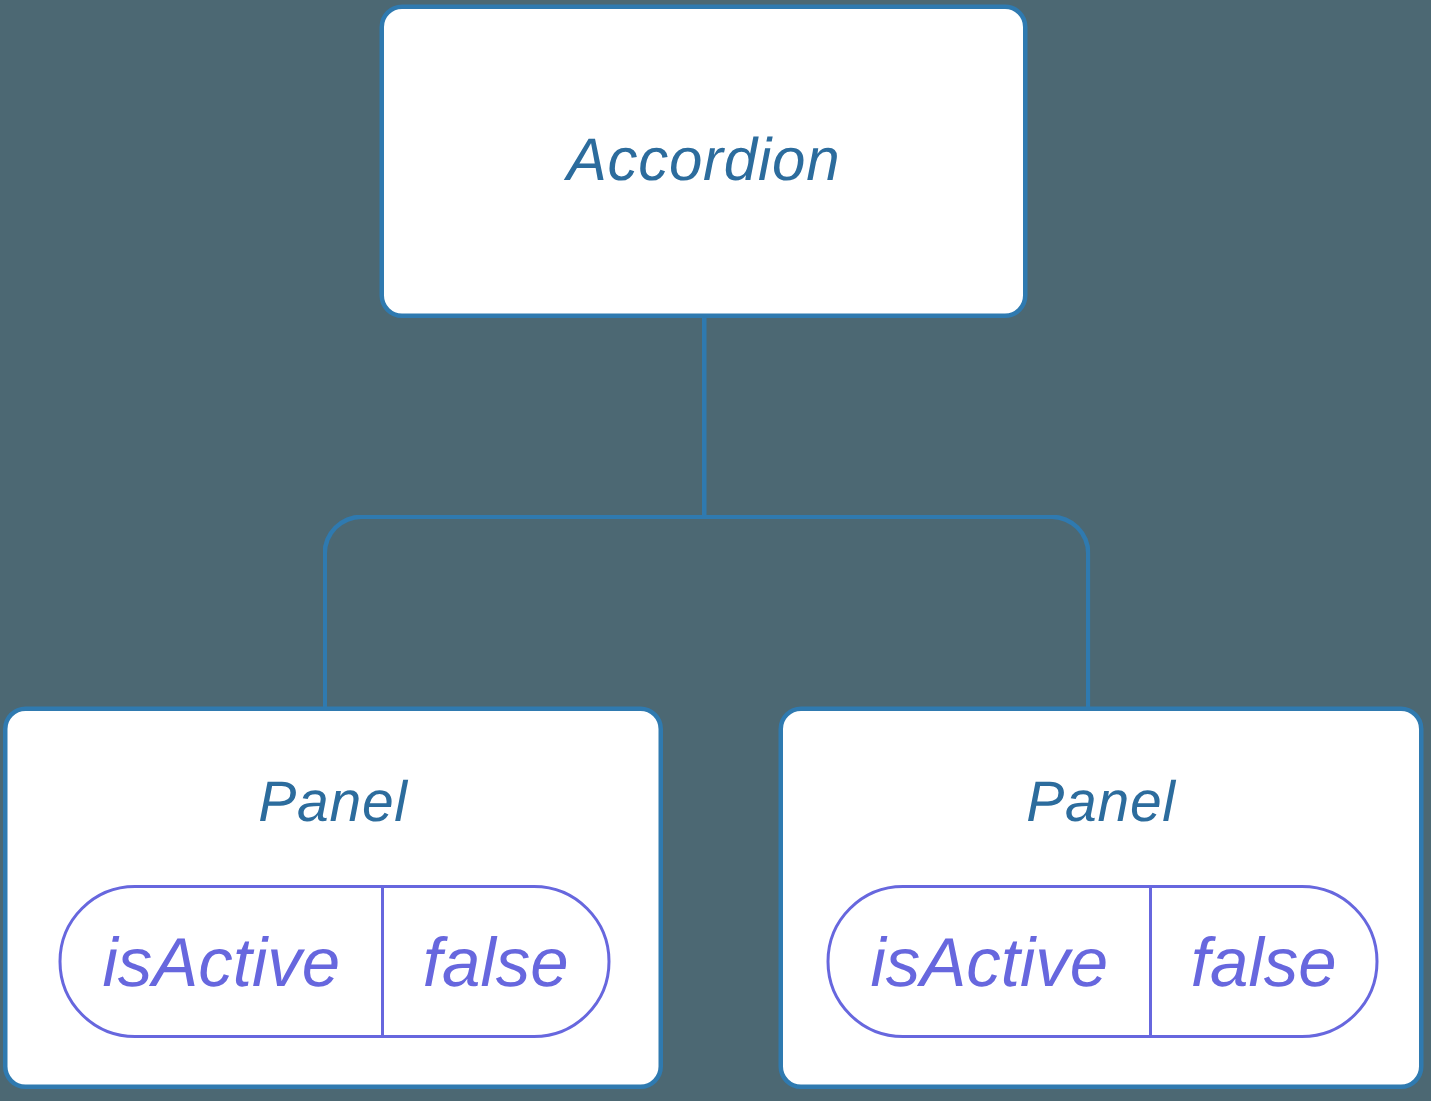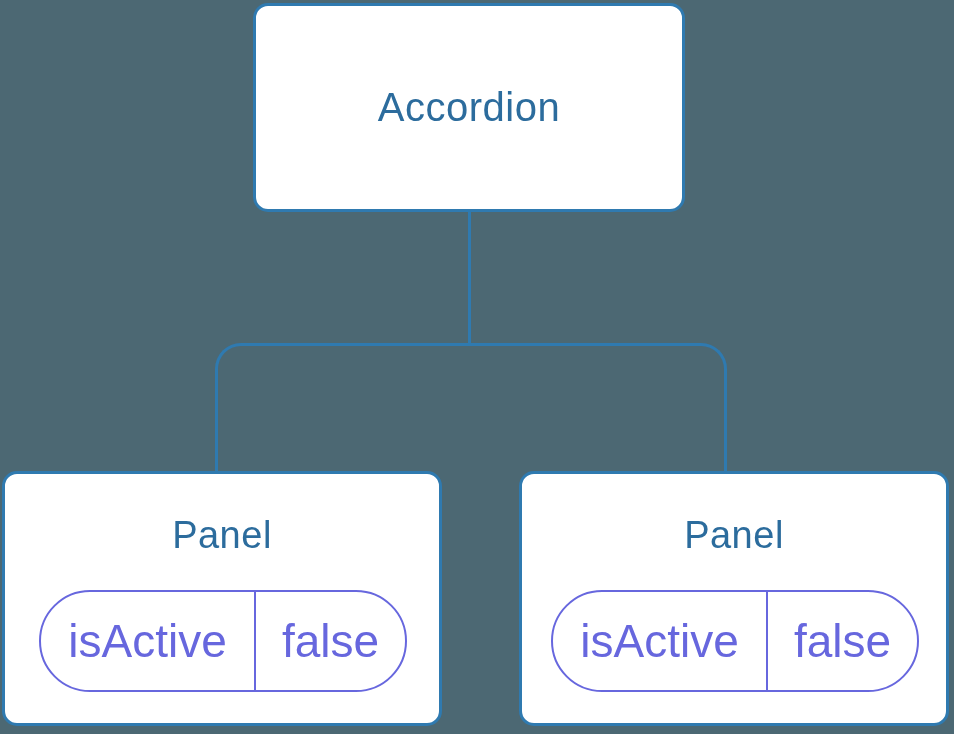--- a/index.html
+++ b/index.html
@@ -12,20 +12,21 @@
   html, body {
     width: 954px; height: 734px;
     font-family: "Liberation Sans", sans-serif;
     background: var(--bg);
     overflow: hidden;
   }
   .canvas {
     position: relative;
     width: 790px; height: 734px;
     background: var(--bg);
+    font-style: italic;
   }
   
   .node {
     position: absolute;
     background: #ffffff;
     border: 3px solid var(--line);
     border-radius: 15px;
   }
   .node-root {
     left: 253px; top: 3px;

